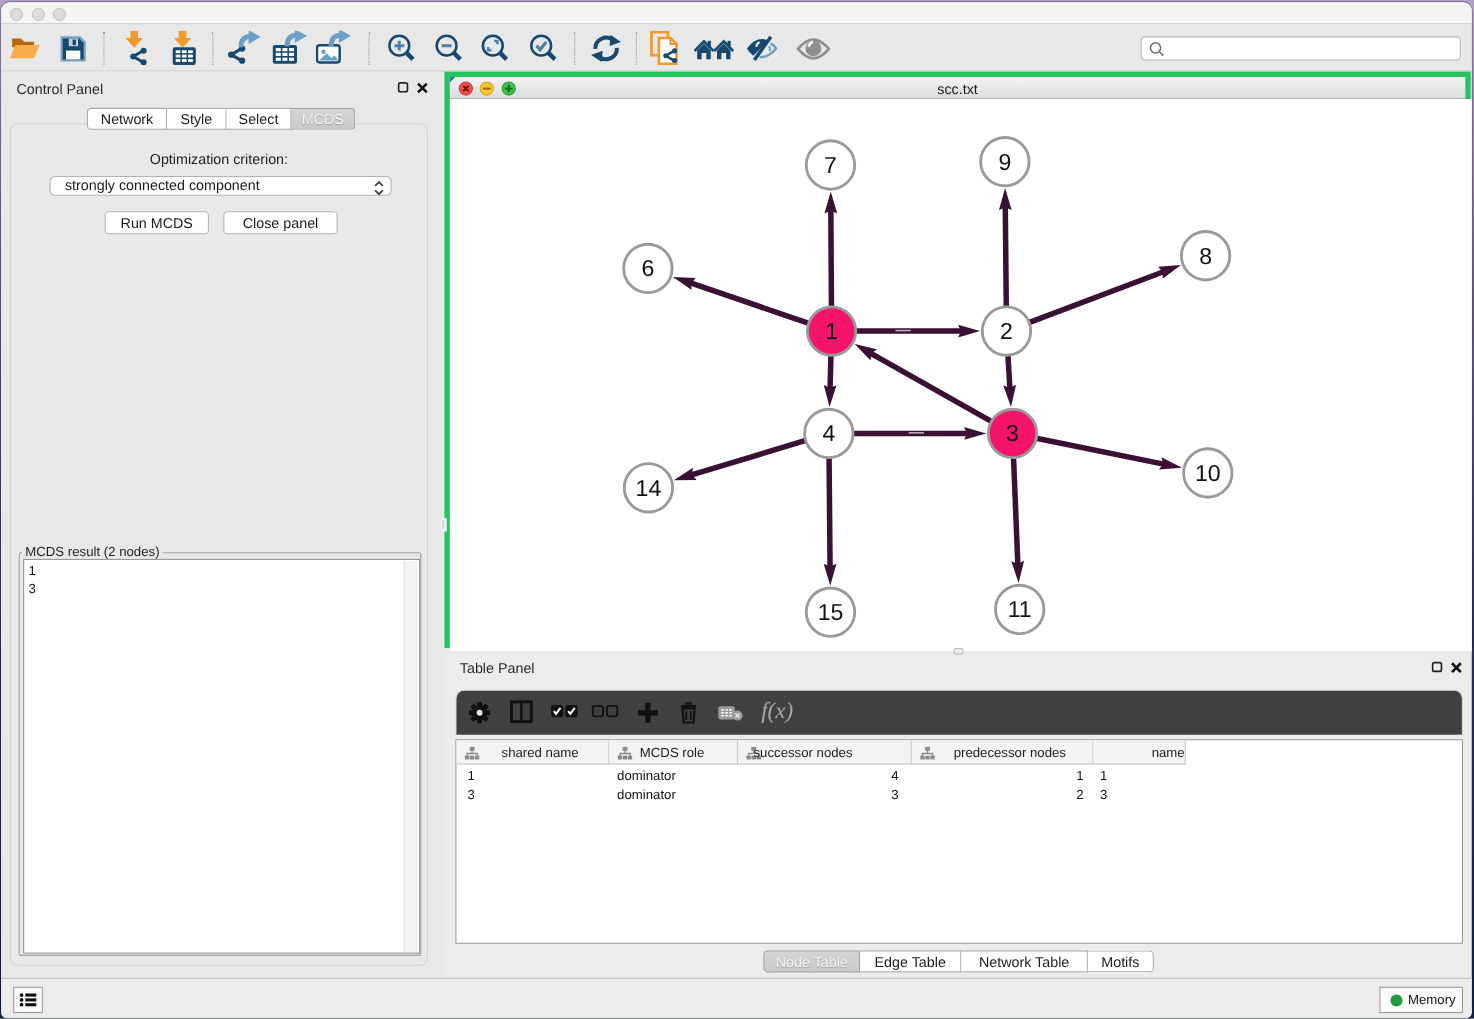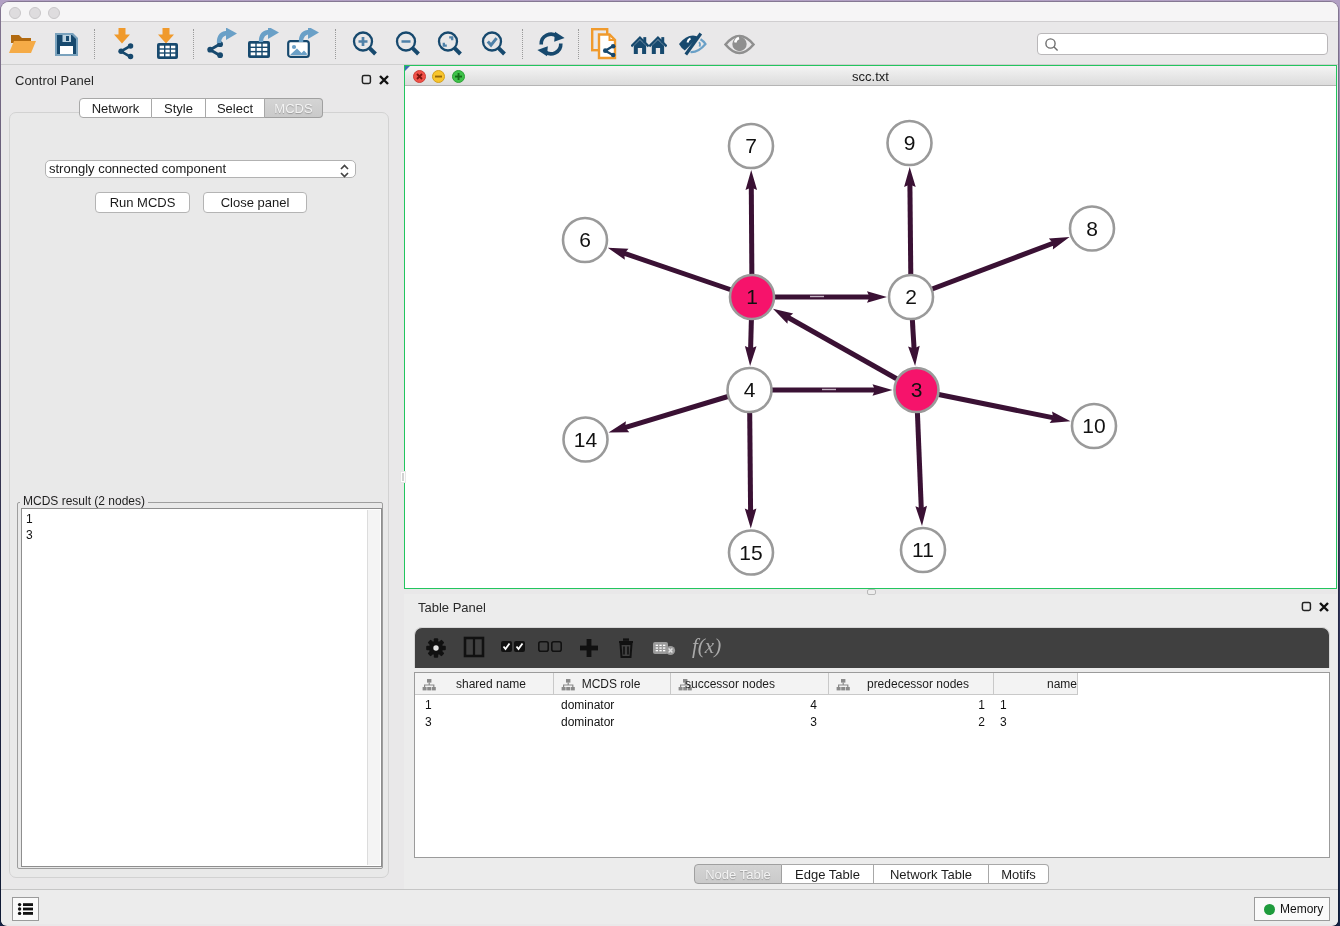--- a/index.html
+++ b/index.html
@@ -26,21 +26,21 @@
 .tab.last { border-radius:0 4px 4px 0; }
 .tab.sel { background:linear-gradient(180deg,#d4d4d4,#cacaca); color:#f3f3f3; border-color:#a0a0a0; text-shadow:0 1px 1px rgba(120,120,120,.6); }
 .cpbody { position:absolute; left:8px; top:47px; width:380px; height:766px; background:#e9e9e9; border:1px solid #d2d2d2; border-radius:7px; }
 .optlabel { position:absolute; left:0; width:100%; text-align:center; font-size:13px; color:#1e1e1e; }
 .dropdown { position:absolute; background:#fff; border:1px solid #b2b2b2; border-radius:5px; font-size:13px; color:#1a1a1a; }
 .btn { position:absolute; background:#fff; border:1px solid #b4b4b4; border-radius:4px; font-size:13px; color:#1a1a1a; text-align:center; }
 .fieldset { position:absolute; border:1px solid #9e9e9e; border-radius:2px; }
 .legend { position:absolute; background:#e9e8e9; font-size:12px; color:#1e1e1e; padding:0 3px; z-index:3; }
 .resultbox { position:absolute; background:#fff; border:1px solid #8e8e8e; font-size:12px; color:#111; }
 
-.netframe { position:absolute; left:403px; top:0; width:933px; height:524px; border:1px solid #22c55e; background:#fff; }
+.netframe { position:absolute; left:403px; top:0; width:933px; height:524px; border:5px solid #22c55e; background:#fff; }
 .nf-title { position:absolute; left:0; top:0; width:100%; height:20px; background:linear-gradient(180deg,#f4f4f4,#dcdcdc); border-bottom:1px solid #b5b5b5; }
 .nf-title .t { position:absolute; left:0; right:0; top:3px; text-align:center; font-size:13px; color:#1a1a1a; }
 .mac { position:absolute; top:4px; width:13px; height:13px; border-radius:50%; }
 .canvas { position:absolute; left:0; top:20px; width:931px; height:502px; background:#fff; overflow:hidden; }
 .tpanel { position:absolute; left:403px; top:529px; width:933px; height:295px; background:#ececec; }
 .ttool { position:absolute; left:10px; top:33px; width:916px; height:41px; background:#404040; border:1px solid #d6d6d6; border-radius:8px 8px 0 0; border-bottom:none; }
 .ttable { position:absolute; left:10px; top:78px; width:916px; height:186px; background:#fff; border:1px solid #9b9b9b; }
 .thead { position:absolute; left:0; top:0; height:22px; background:#f3f3f3; border-right:1px solid #c9c9c9; border-bottom:1px solid #c9c9c9; font-size:12px; color:#1c1c1c; }
 .trow { position:absolute; font-size:12px; color:#111; height:17px; }
 .btabs { position:absolute; display:flex; }
@@ -253,21 +253,22 @@
             <path d="M2 2 L10 10 M10 2 L2 10" stroke="#111" stroke-width="2.4"></path>
           </svg>
         </div>
       <div class="tabrow" style="left:78px;top:33px">
         <div class="tab first" style="width:73px">Network</div>
         <div class="tab" style="width:54px">Style</div>
         <div class="tab" style="width:59px">Select</div>
         <div class="tab last sel" style="width:58px">MCDS</div>
       </div>
       <div class="cpbody"></div>
-      <div class="dropdown" style="left:44px;top:95px;width:311px;height:18px;line-height:16px;padding-left:3px">strongly connected component<div style="position:absolute;right:5px;top:3px">
+      <div class="optlabel" style="top:72px">Optimization criterion:</div>
+      <div class="dropdown" style="left:44px;top:95px;width:311px;height:18px;line-height:16px;padding-left:13px">strongly connected component<div style="position:absolute;right:5px;top:3px">
             <svg width="11" height="14" viewBox="0 0 11 14" style="">
               <path d="M2 5 L5.5 1.5 L9 5" fill="none" stroke="#444" stroke-width="1.7"></path>
               <path d="M2 9 L5.5 12.5 L9 9" fill="none" stroke="#444" stroke-width="1.7"></path>
             </svg>
           </div></div>
       <div class="btn" style="left:94px;top:127px;width:95px;height:21px;line-height:20px">Run MCDS</div>
       <div class="btn" style="left:202px;top:127px;width:104px;height:21px;line-height:20px">Close panel</div>
       <div class="fieldset" style="left:16px;top:437px;width:366px;height:367px"></div>
       <div class="legend" style="left:19px;top:429px">MCDS result (2 nodes)</div>
       <div class="resultbox" style="left:20px;top:443px;width:361px;height:359px">

